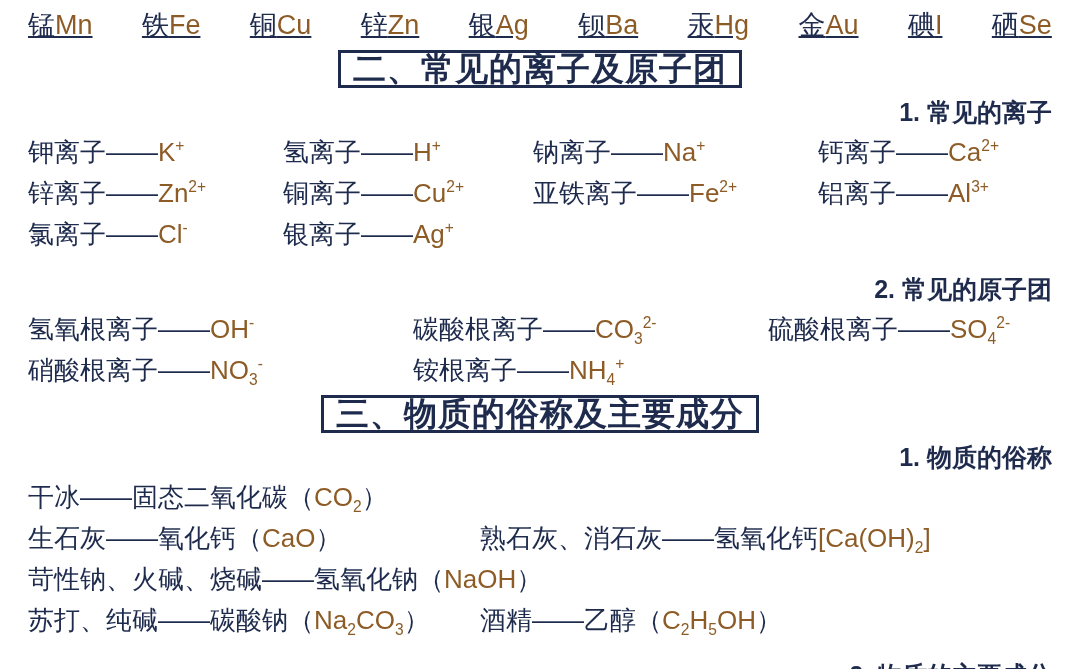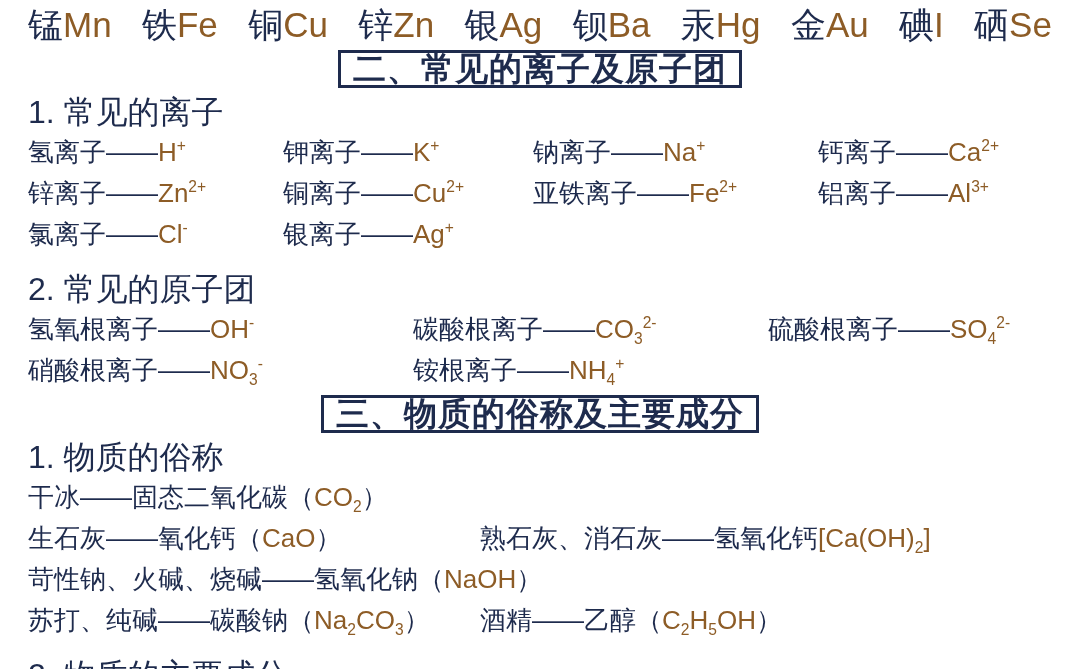--- a/index.html
+++ b/index.html
@@ -15,32 +15,32 @@
   }
   .page{box-sizing:border-box;width:1080px;height:669px;padding:8px 28px 0 28px;overflow:hidden;}
   .cn{color:var(--navy);}
   .fm{color:var(--brown);}
   sup,sub{font-size:60%;line-height:0;}
   sup{vertical-align:super;}
   sub{vertical-align:sub;}
 
   .element-row{
     display:flex;justify-content:space-between;align-items:baseline;
-    font-size:35px;line-height:34px;margin-bottom:8px;
+    font-size:27px;line-height:34px;margin-bottom:8px;text-decoration:underline;
   }
   .box-heading{
     display:table;margin:4px auto 8px auto;
     border:3px solid var(--navy);
     padding:0 12px;
     font-size:33px;line-height:32px;font-weight:bold;
     letter-spacing:1px;color:var(--navy);
   }
   .subhead{
-    font-size:32px;line-height:32px;font-weight:normal;
-    margin:6px 0;color:var(--navy);
+    font-size:25px;line-height:32px;font-weight:bold;
+    margin:6px 0;color:var(--navy);text-align:right;
   }
   .subhead.tight{margin:22px 0 6px 0;}
   .row{display:flex;align-items:baseline;font-size:26px;line-height:33px;margin:8px 0;white-space:nowrap;}
   .row .cell{flex:0 0 auto;}
   .row .cell:last-child{flex:1 1 auto;}
   .ions .cell:nth-child(1){width:255px;}
   .ions .cell:nth-child(2){width:250px;}
   .ions .cell:nth-child(3){width:285px;}
   .radicals .cell:nth-child(1){width:385px;}
   .radicals .cell:nth-child(2){width:355px;}
@@ -62,22 +62,22 @@
     <span class="el"><span class="cn"><span>金</span></span><span class="fm"><span>Au</span></span></span>
     <span class="el"><span class="cn"><span>碘</span></span><span class="fm"><span>I</span></span></span>
     <span class="el"><span class="cn"><span>硒</span></span><span class="fm"><span>Se</span></span></span>
   </div>
 
   <div class="box-heading">二、常见的离子及原子团</div>
 
   <div class="subhead">1. 常见的离子</div>
 
   <div class="row ions">
+    <span class="cell"><span class="cn"><span>钾离子——</span></span><span class="fm"><span>K</span><sup>+</sup></span></span>
     <span class="cell"><span class="cn"><span>氢离子——</span></span><span class="fm"><span>H</span><sup>+</sup></span></span>
-    <span class="cell"><span class="cn"><span>钾离子——</span></span><span class="fm"><span>K</span><sup>+</sup></span></span>
     <span class="cell"><span class="cn"><span>钠离子——</span></span><span class="fm"><span>Na</span><sup>+</sup></span></span>
     <span class="cell"><span class="cn"><span>钙离子——</span></span><span class="fm"><span>Ca</span><sup>2+</sup></span></span>
   </div>
   <div class="row ions">
     <span class="cell"><span class="cn"><span>锌离子——</span></span><span class="fm"><span>Zn</span><sup>2+</sup></span></span>
     <span class="cell"><span class="cn"><span>铜离子——</span></span><span class="fm"><span>Cu</span><sup>2+</sup></span></span>
     <span class="cell"><span class="cn"><span>亚铁离子——</span></span><span class="fm"><span>Fe</span><sup>2+</sup></span></span>
     <span class="cell"><span class="cn"><span>铝离子——</span></span><span class="fm"><span>Al</span><sup>3+</sup></span></span>
   </div>
   <div class="row ions">

